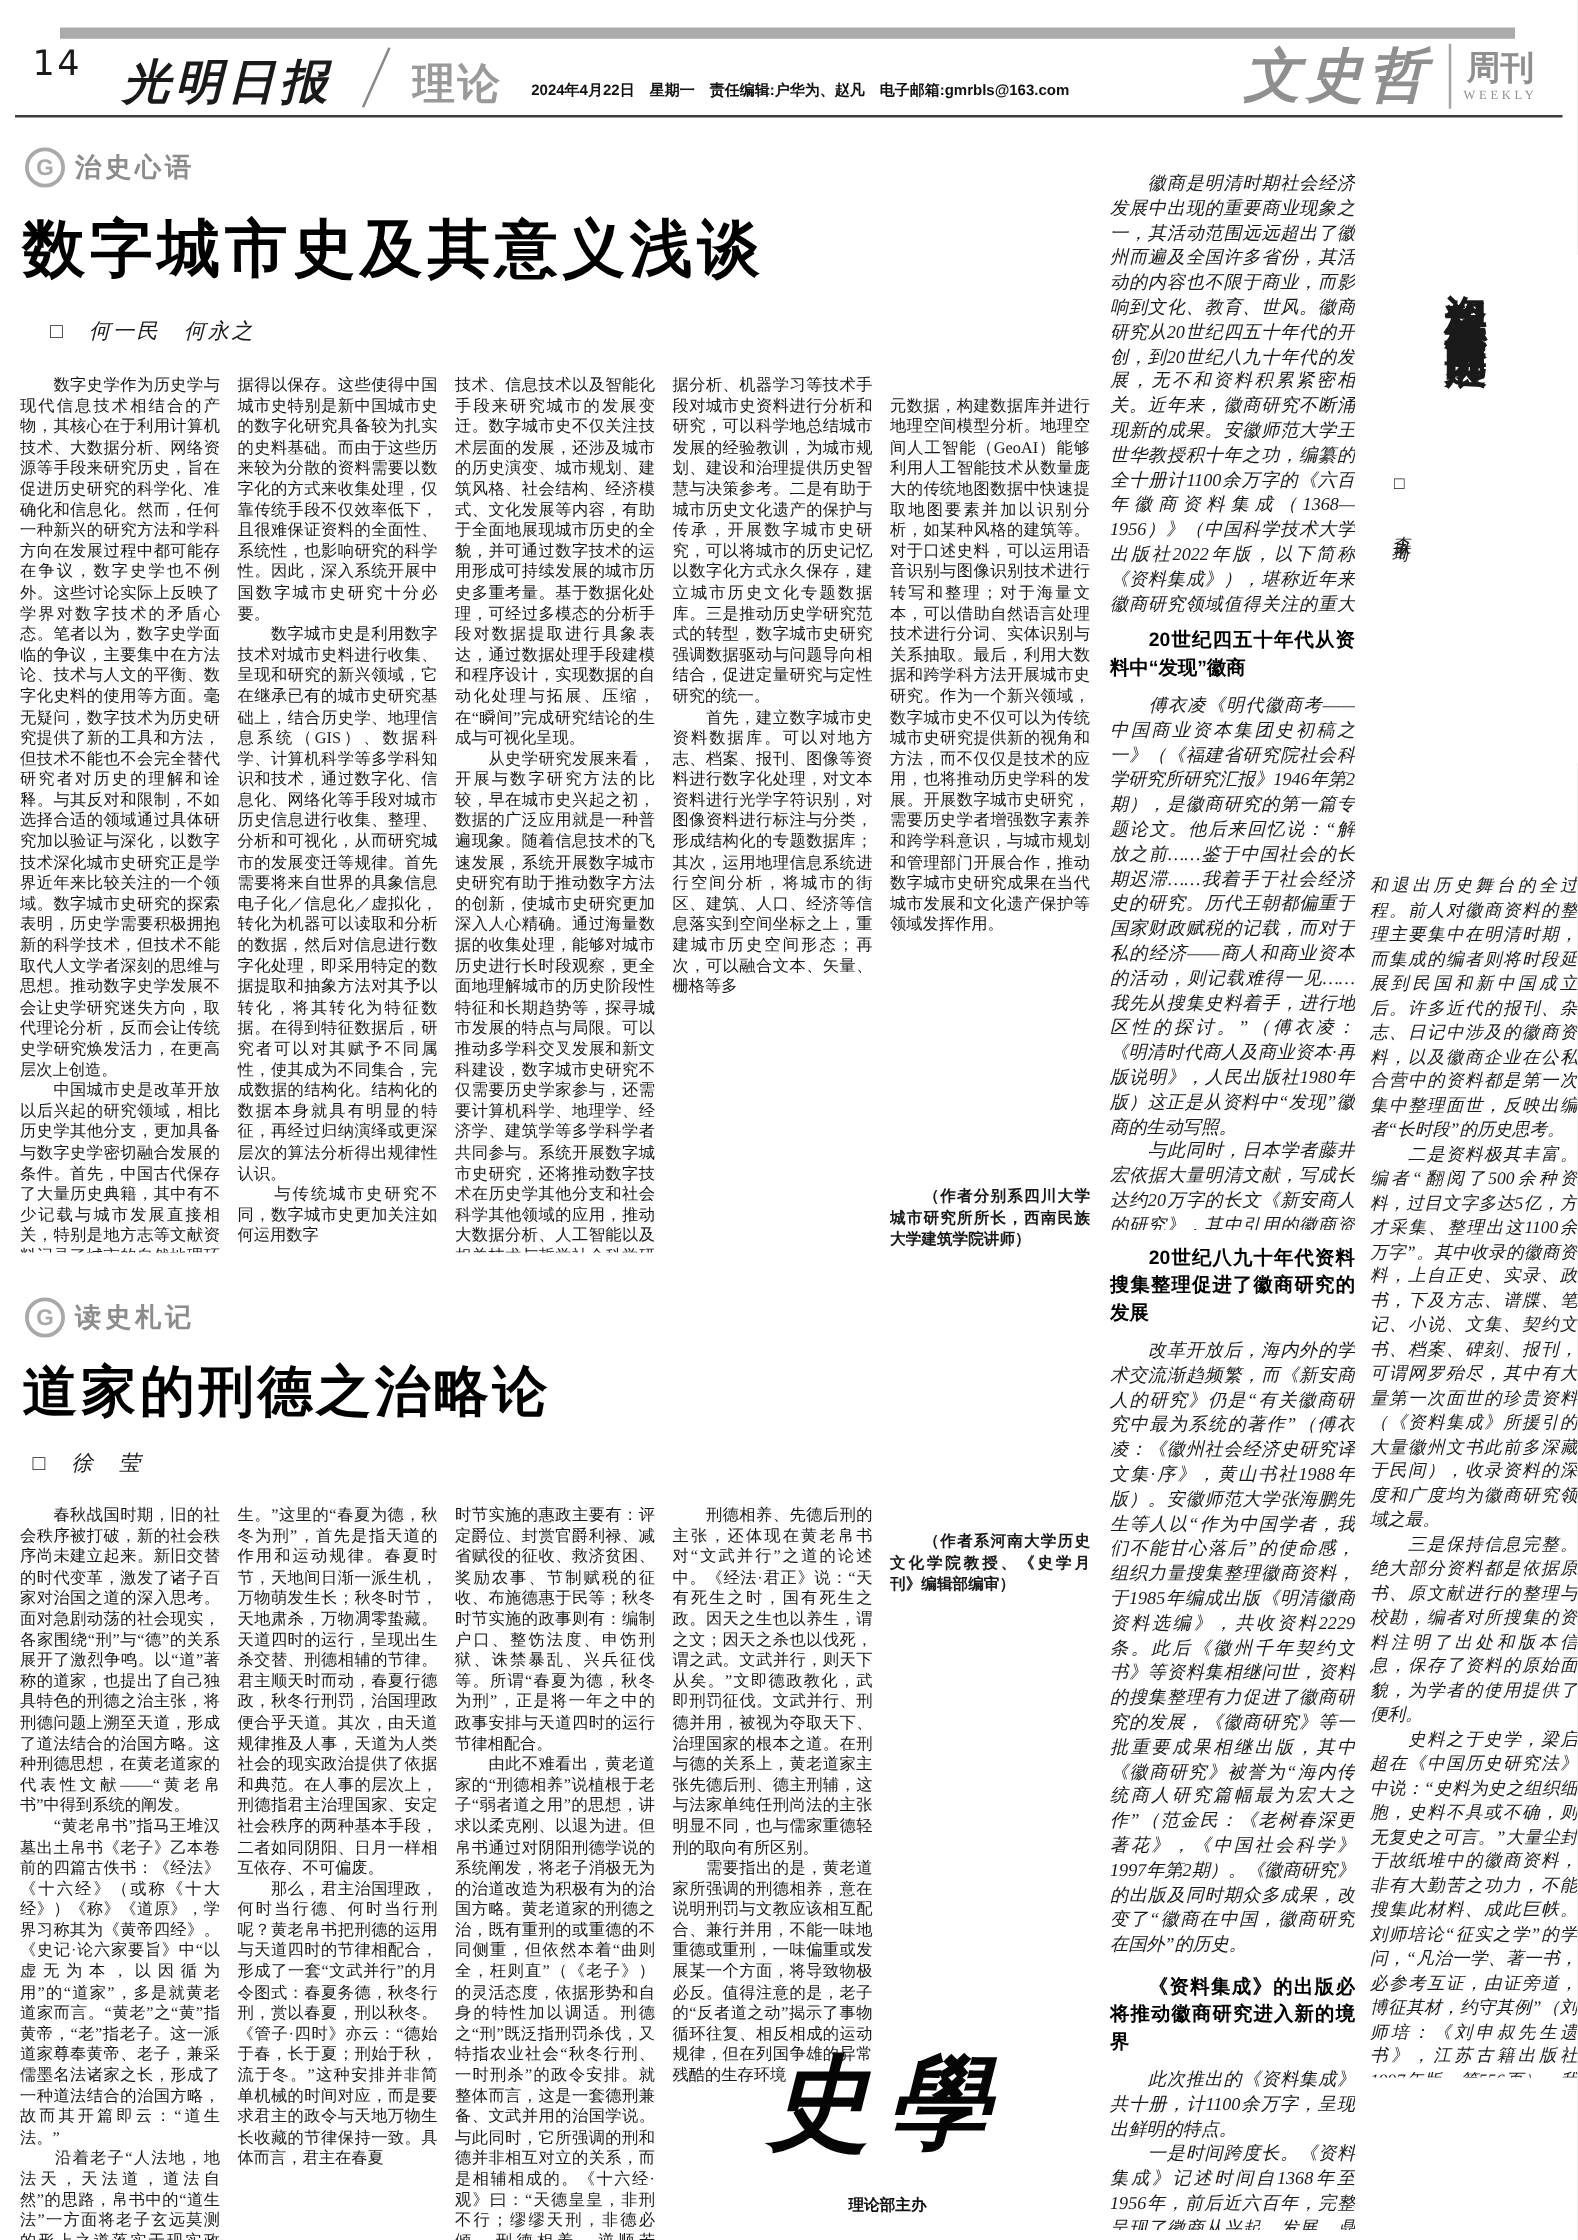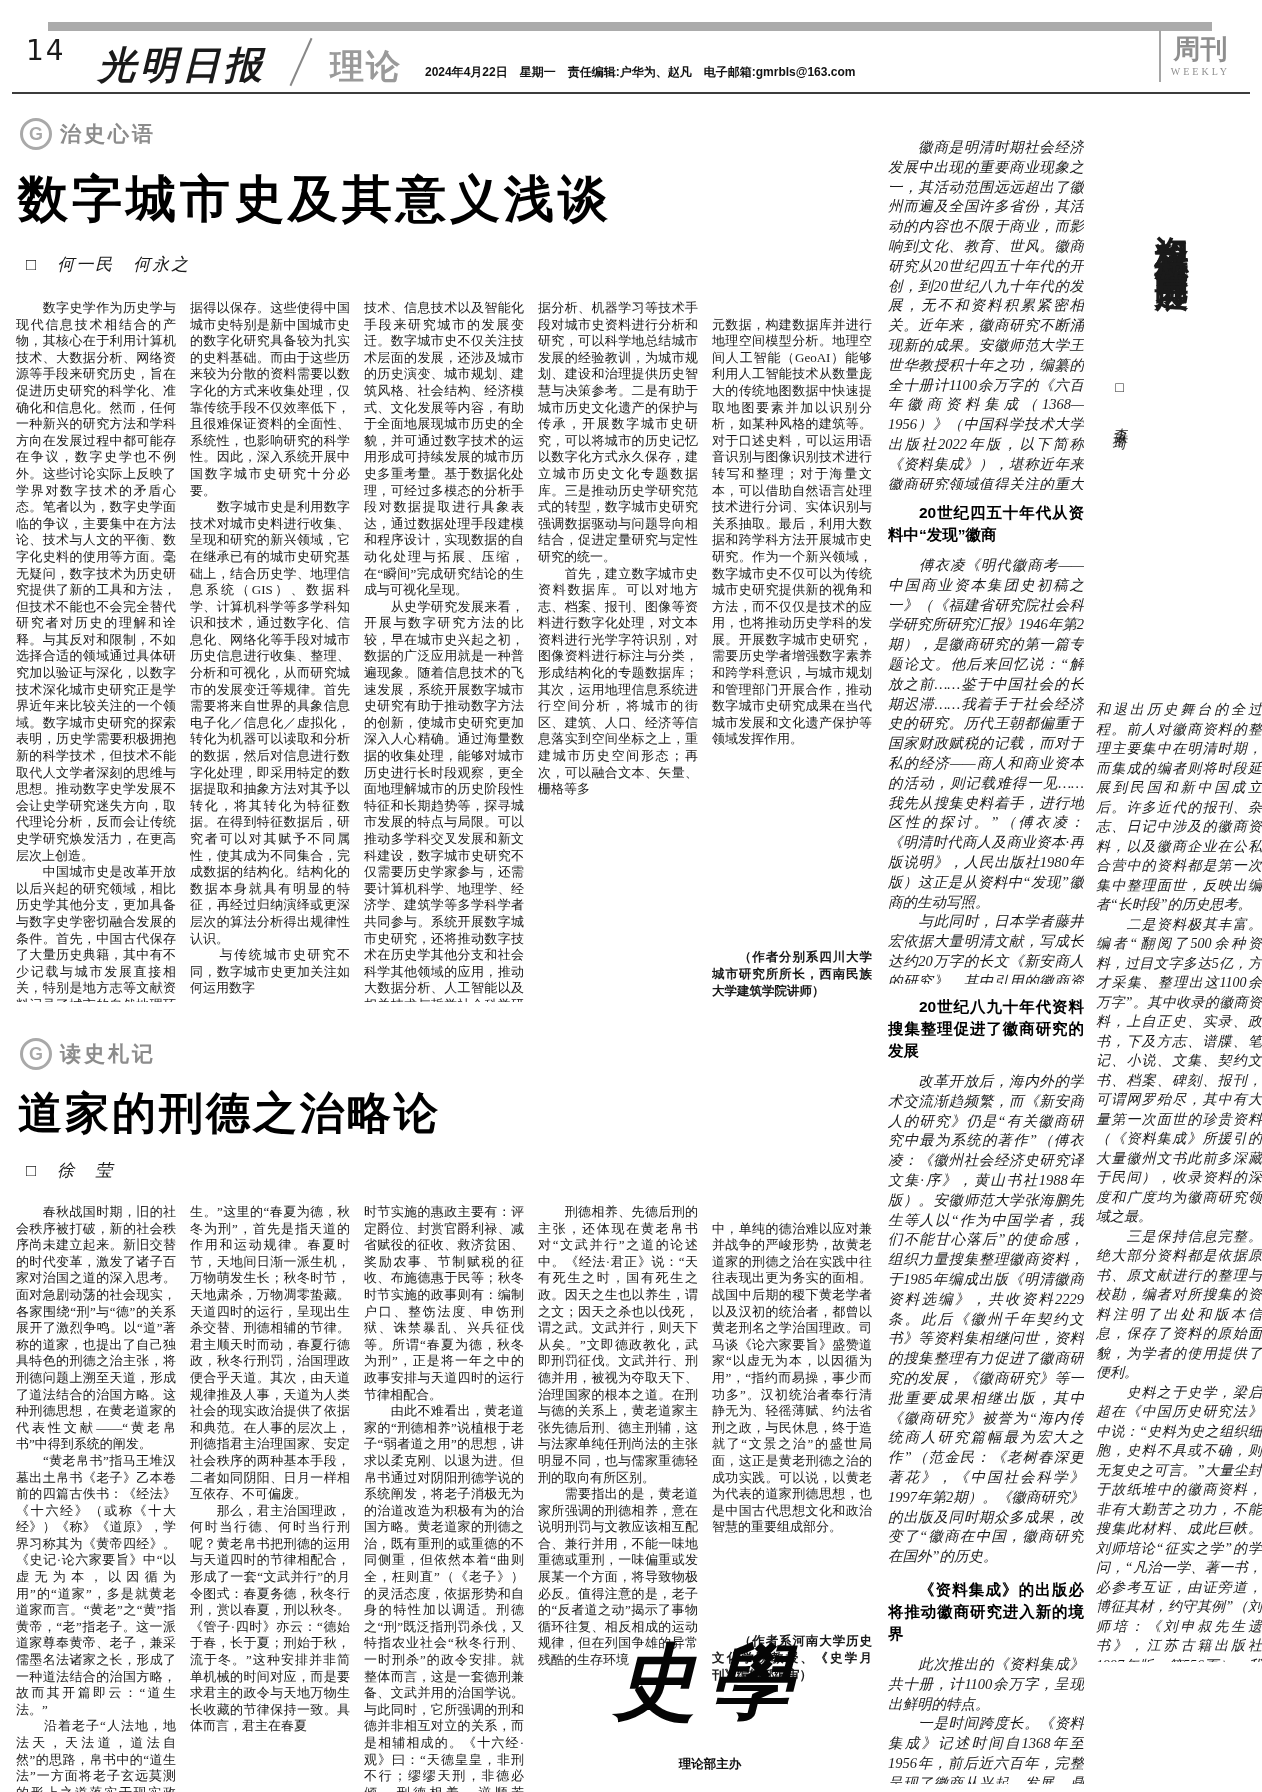--- a/index.html
+++ b/index.html
@@ -30,21 +30,21 @@
   .headline{margin:0;font-weight:900;color:#000;font-family:"Liberation Serif","DejaVu Serif",serif;}
   .byline{font-size:17px;font-style:italic;letter-spacing:2px;}
   .cols{display:flex;gap:14px;}
   .col{width:160px;font-size:13px;line-height:16.6px;text-align:justify;white-space:pre-line;overflow:hidden;}
   .author-note{font-family:"Liberation Sans","DejaVu Sans",sans-serif;font-weight:700;font-size:12.5px;
                line-height:17px;text-align:justify;white-space:pre-line;margin-top:4px;}
   
   .article1{position:absolute;left:16px;top:104px;width:868px;height:912px;}
   .article1 .badge{margin:14px 0 0 4px;}
   .article1 .headline{font-size:50px;letter-spacing:4px;margin:16px 0 0 2px;}
-  .article1 .byline{margin:20px 0 0 10px;}
+  .article1 .byline{margin:20px 0 0 24px;}
   .article1 .cols{margin-top:24px;height:702px;}
   .coltext-a1c5{height:612px;overflow:hidden;white-space:pre-line;}
   
   .article2{position:absolute;left:16px;top:1030px;width:868px;height:762px;}
   .article2 .badge{margin:8px 0 0 4px;}
   .article2 .headline{font-size:44px;letter-spacing:3px;margin:14px 0 0 2px;}
   .article2 .byline{margin:16px 0 0 10px;}
   .article2 .cols{margin-top:22px;height:596px;}
   .col-a2c4{height:478px;}
   .coltext-a2c5{height:392px;overflow:hidden;white-space:pre-line;}
@@ -77,20 +77,21 @@
 <div class="page">
 
   <header>
     <div class="topbar"></div>
     <span class="page-num">14</span>
     <span class="paper-logo">光明日报</span>
     <span class="slash"></span>
     <span class="section-name">理论</span>
     <span class="dateline">2024年4月22日　星期一　责任编辑:户华为、赵凡　电子邮箱:gmrbls@163.com</span>
     <div class="masthead">
+      <span class="masthead-cn">文史哲</span>
       <span class="m-divider"></span>
       <span class="m-right">
         <span class="m-weekly">周刊</span>
         <span class="m-en">WEEKLY</span>
       </span>
     </div>
     <div class="header-rule"></div>
   </header>
 
   <section class="article1">
@@ -130,21 +131,20 @@
 　　“黄老帛书”指马王堆汉墓出土帛书《老子》乙本卷前的四篇古佚书：《经法》《十六经》（或称《十大经》）《称》《道原》，学界习称其为《黄帝四经》。《史记·论六家要旨》中“以虚无为本，以因循为用”的“道家”，多是就黄老道家而言。“黄老”之“黄”指黄帝，“老”指老子。这一派道家尊奉黄帝、老子，兼采儒墨名法诸家之长，形成了一种道法结合的治国方略，故而其开篇即云：“道生法。”
 　　沿着老子“人法地，地法天，天法道，道法自然”的思路，帛书中的“道生法”一方面将老子玄远莫测的形上之道落实于现实政治，为人间社会的法令制度找到了形而上的依据；另一方面，也将人间社会的法令制度上升至天道的高度，使之获得至高无上的终极权威。因此，作为治道的具体内容，刑德的运用也必须取法于天道的运行。
 　　在《十六经》的《观》篇中，黄帝在阐述治国理政的原则时说：“春夏为德，秋冬为刑，先德后刑以养</div>
       <div class="col">生。”这里的“春夏为德，秋冬为刑”，首先是指天道的作用和运动规律。春夏时节，天地间日渐一派生机，万物萌发生长；秋冬时节，天地肃杀，万物凋零蛰藏。天道四时的运行，呈现出生杀交替、刑德相辅的节律。君主顺天时而动，春夏行德政，秋冬行刑罚，治国理政便合乎天道。其次，由天道规律推及人事，天道为人类社会的现实政治提供了依据和典范。在人事的层次上，刑德指君主治理国家、安定社会秩序的两种基本手段，二者如同阴阳、日月一样相互依存、不可偏废。
 　　那么，君主治国理政，何时当行德、何时当行刑呢？黄老帛书把刑德的运用与天道四时的节律相配合，形成了一套“文武并行”的月令图式：春夏务德，秋冬行刑，赏以春夏，刑以秋冬。《管子·四时》亦云：“德始于春，长于夏；刑始于秋，流于冬。”这种安排并非简单机械的时间对应，而是要求君主的政令与天地万物生长收藏的节律保持一致。具体而言，君主在春夏</div>
       <div class="col">时节实施的惠政主要有：评定爵位、封赏官爵利禄、减省赋役的征收、救济贫困、奖励农事、节制赋税的征收、布施德惠于民等；秋冬时节实施的政事则有：编制户口、整饬法度、申饬刑狱、诛禁暴乱、兴兵征伐等。所谓“春夏为德，秋冬为刑”，正是将一年之中的政事安排与天道四时的运行节律相配合。
 　　由此不难看出，黄老道家的“刑德相养”说植根于老子“弱者道之用”的思想，讲求以柔克刚、以退为进。但帛书通过对阴阳刑德学说的系统阐发，将老子消极无为的治道改造为积极有为的治国方略。黄老道家的刑德之治，既有重刑的或重德的不同侧重，但依然本着“曲则全，枉则直”（《老子》）的灵活态度，依据形势和自身的特性加以调适。刑德之“刑”既泛指刑罚杀伐，又特指农业社会“秋冬行刑、一时刑杀”的政令安排。就整体而言，这是一套德刑兼备、文武并用的治国学说。与此同时，它所强调的刑和德并非相互对立的关系，而是相辅相成的。《十六经·观》曰：“天德皇皇，非刑不行；缪缪天刑，非德必倾。刑德相养，逆顺若成。”</div>
       <div class="col col-a2c4">　　刑德相养、先德后刑的主张，还体现在黄老帛书对“文武并行”之道的论述中。《经法·君正》说：“天有死生之时，国有死生之政。因天之生也以养生，谓之文；因天之杀也以伐死，谓之武。文武并行，则天下从矣。”文即德政教化，武即刑罚征伐。文武并行、刑德并用，被视为夺取天下、治理国家的根本之道。在刑与德的关系上，黄老道家主张先德后刑、德主刑辅，这与法家单纯任刑尚法的主张明显不同，也与儒家重德轻刑的取向有所区别。
 　　需要指出的是，黄老道家所强调的刑德相养，意在说明刑罚与文教应该相互配合、兼行并用，不能一味地重德或重刑，一味偏重或发展某一个方面，将导致物极必反。值得注意的是，老子的“反者道之动”揭示了事物循环往复、相反相成的运动规律，但在列国争雄的异常残酷的生存环境</div>
       <div class="col">
-        <div class="coltext-a2c5">中，单纯的德治难以应对兼并战争的严峻形势，故黄老道家的刑德之治在实践中往往表现出更为务实的面相。战国中后期的稷下黄老学者以及汉初的统治者，都曾以黄老刑名之学治国理政。司马谈《论六家要旨》盛赞道家“以虚无为本，以因循为用”，“指约而易操，事少而功多”。汉初统治者奉行清静无为、轻徭薄赋、约法省刑之政，与民休息，终于造就了“文景之治”的盛世局面，这正是黄老刑德之治的成功实践。可以说，以黄老为代表的道家刑德思想，也是中国古代思想文化和政治智慧的重要组成部分。</div>
         <div class="author-note">　　（作者系河南大学历史文化学院教授、《史学月刊》编辑部编审）</div>
       </div>
     </div>
     <div class="shixue-box">
       <div class="shixue-chars">史學</div>
       <div class="shixue-line">理论部主办</div>
       <div class="shixue-line">电话：010-67078942</div>
     </div>
   </section>
 

